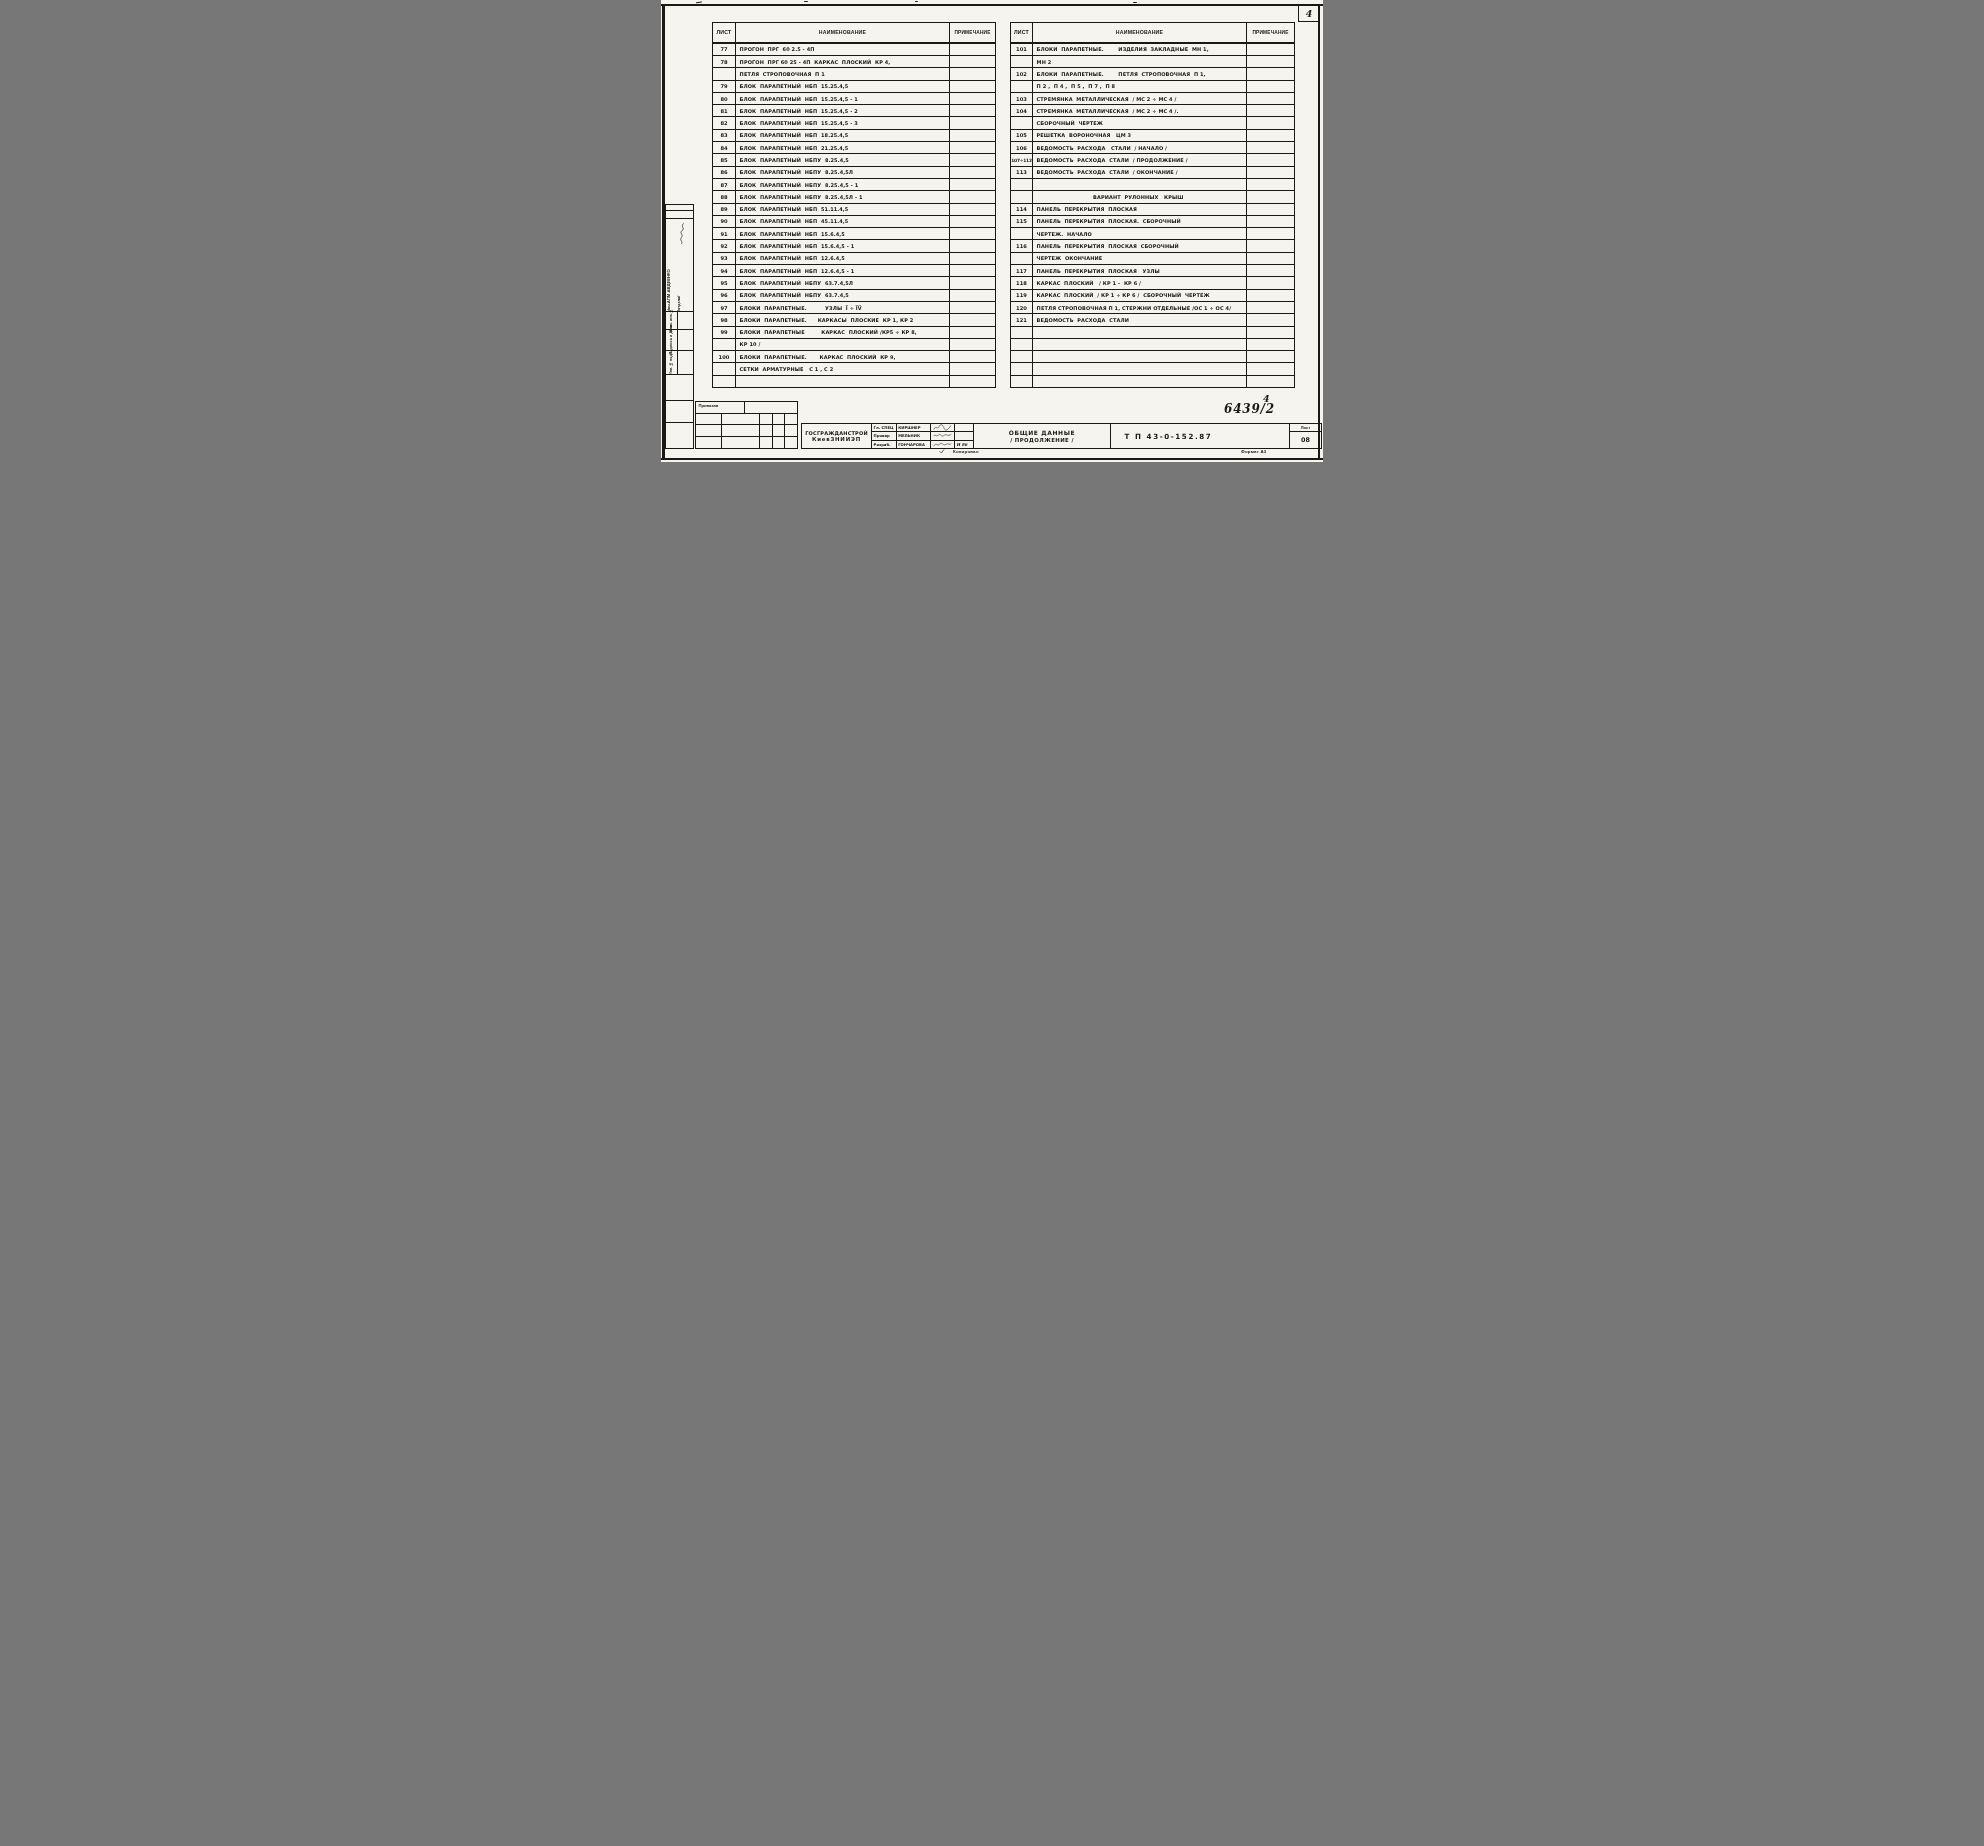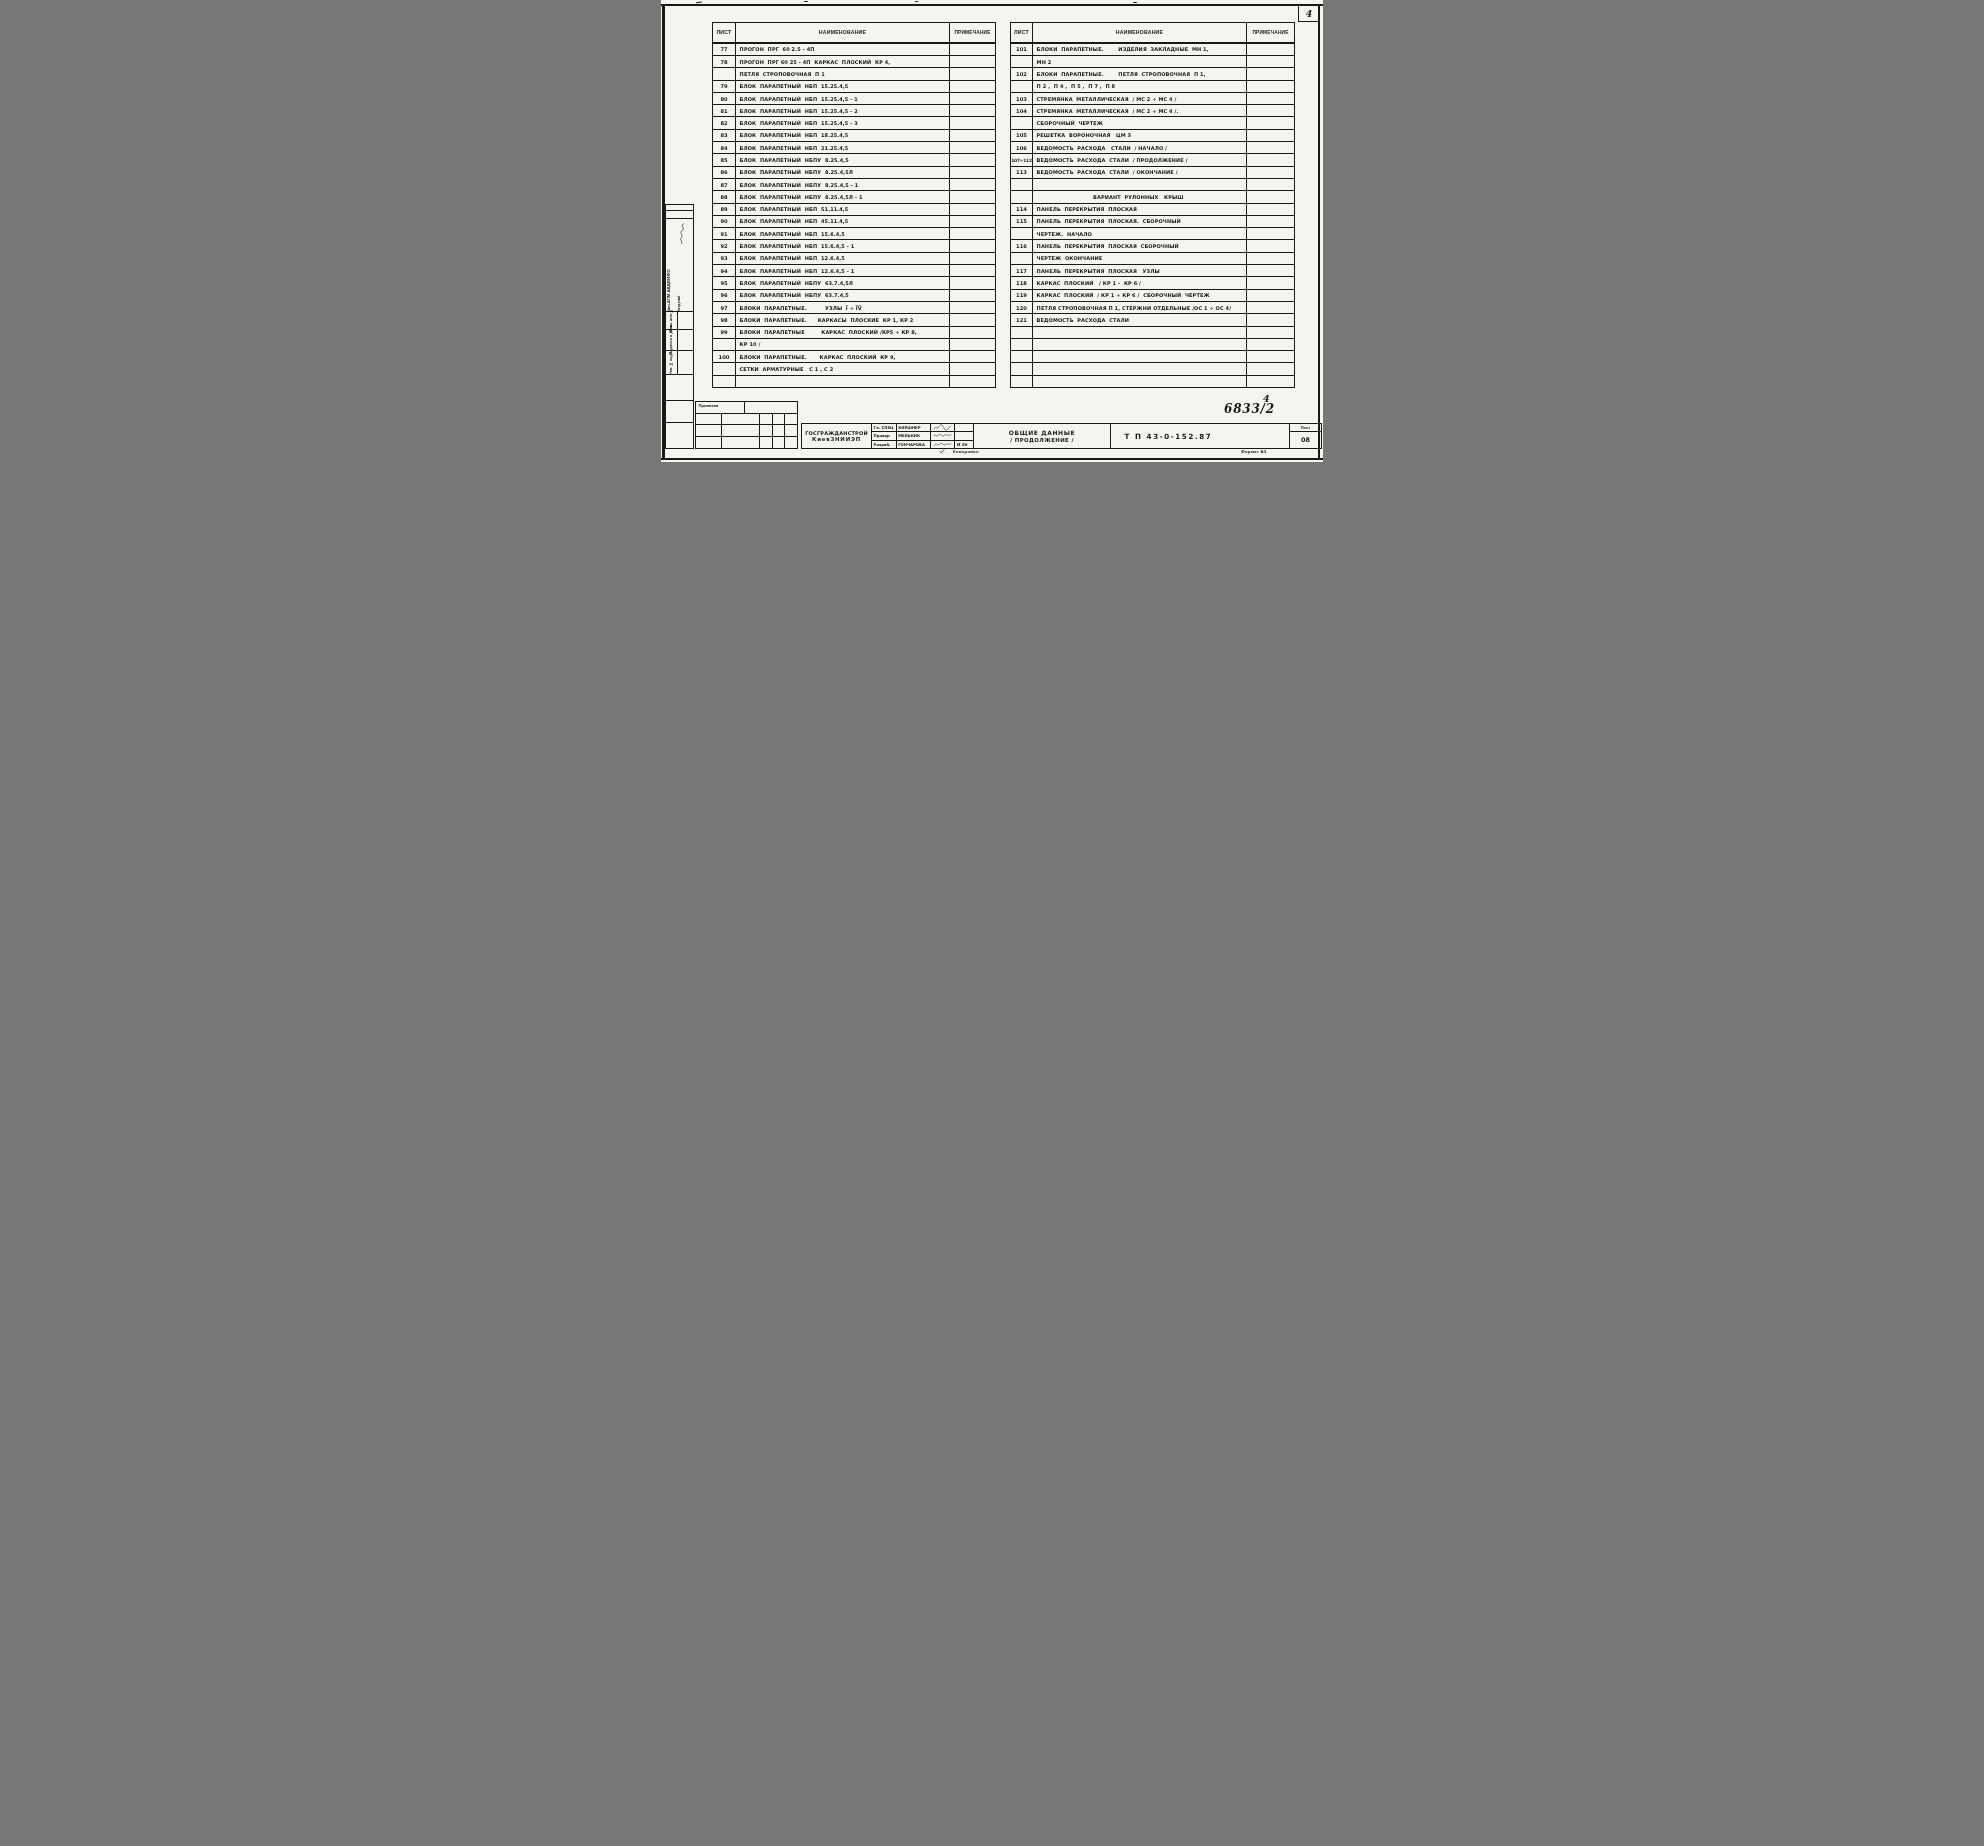--- a/index.html
+++ b/index.html
@@ -501,21 +501,21 @@
       <span class="l1">ОБЩИЕ  ДАННЫЕ</span>
       <span class="l2">/ ПРОДОЛЖЕНИЕ /</span>
     </div>
     <div class="cell codecell hand">Т П 43-0-152.87</div>
     <div class="cell listcell">
       <div class="lab print">Лист</div>
       <div class="val hand">08</div>
     </div>
   </div>
 
-  <span class="script" style="position:absolute;left:563px;top:402px;font-size:12px;letter-spacing:0.8px;">6833/2</span>
+  <span class="script" style="position:absolute;left:563px;top:402px;font-size:12px;letter-spacing:0.8px;">6439/2</span>
   <span class="script" style="position:absolute;left:602px;top:393px;font-size:9.5px;">4</span>
 
   <span class="print" style="position:absolute;left:292px;top:449px;font-size:4.4px;letter-spacing:0.2px;">Копировал</span>
   <span class="print" style="position:absolute;left:580px;top:449px;font-size:4.4px;letter-spacing:0.2px;">Формат А3</span>
   <svg class="sigsvg" width="5.6" height="4.8" viewBox="0 0 14 12" style="position:absolute;left:278px;top:449px;">
       <path d="M2,6 L6,10 L12,2"></path>
     </svg>
 
 </div>
 

